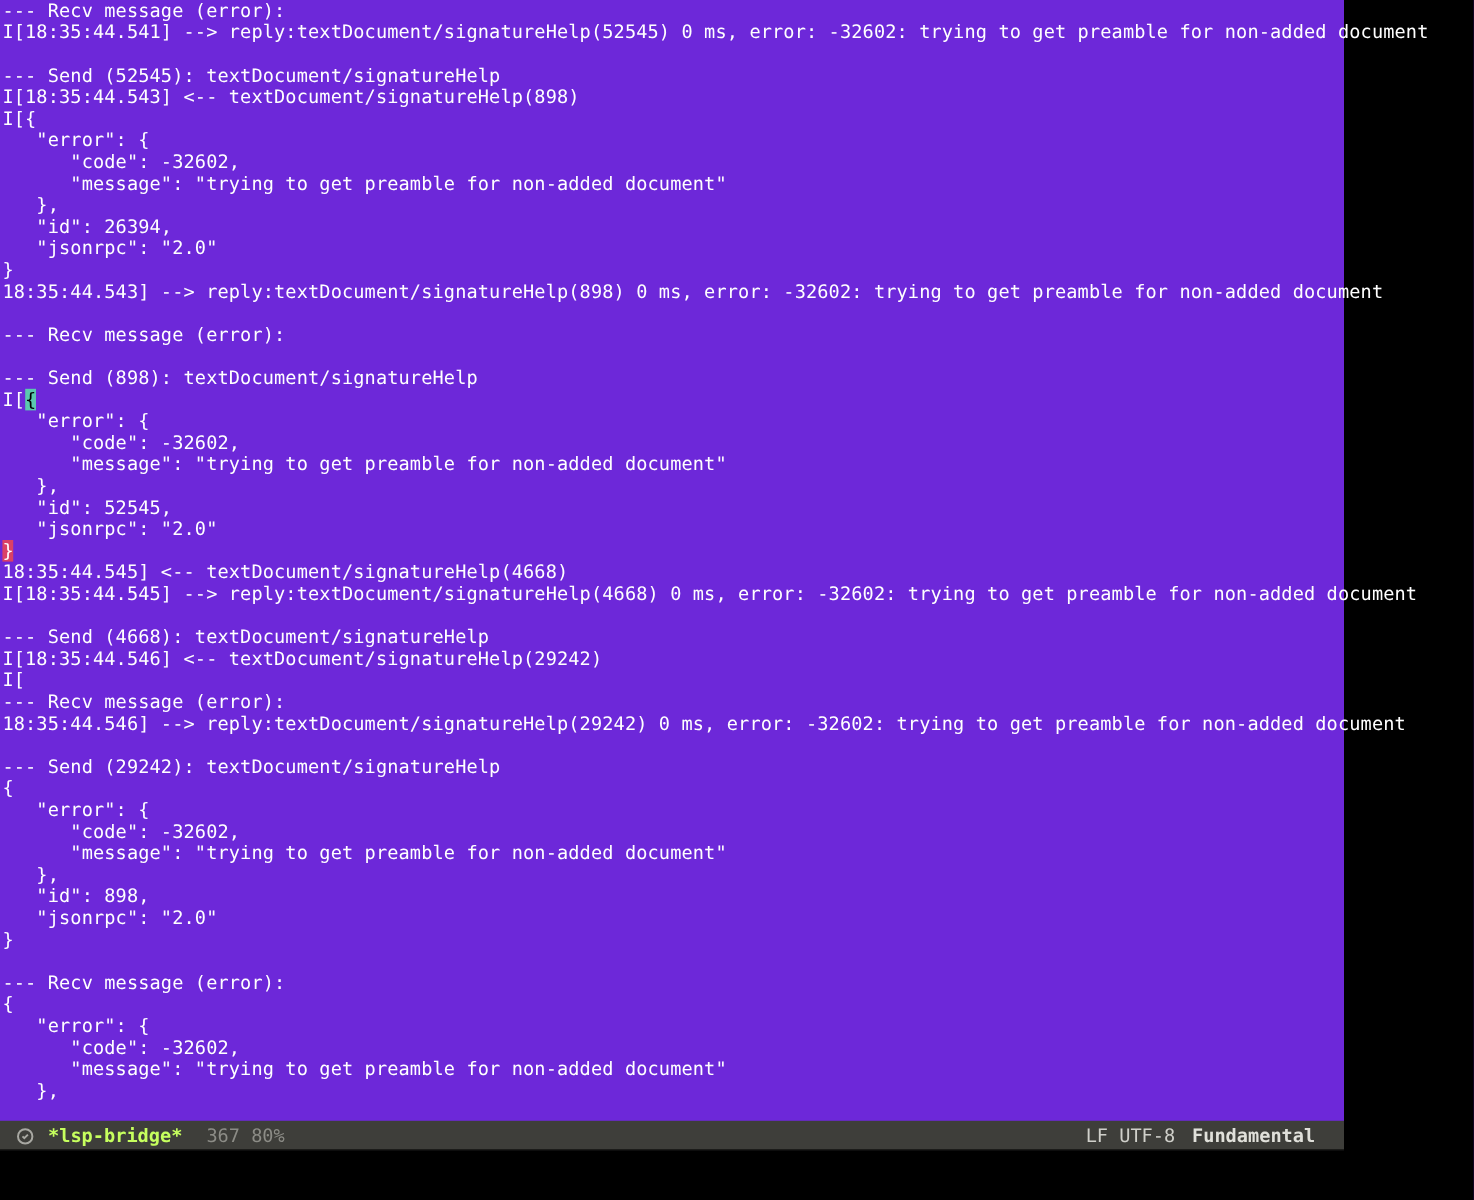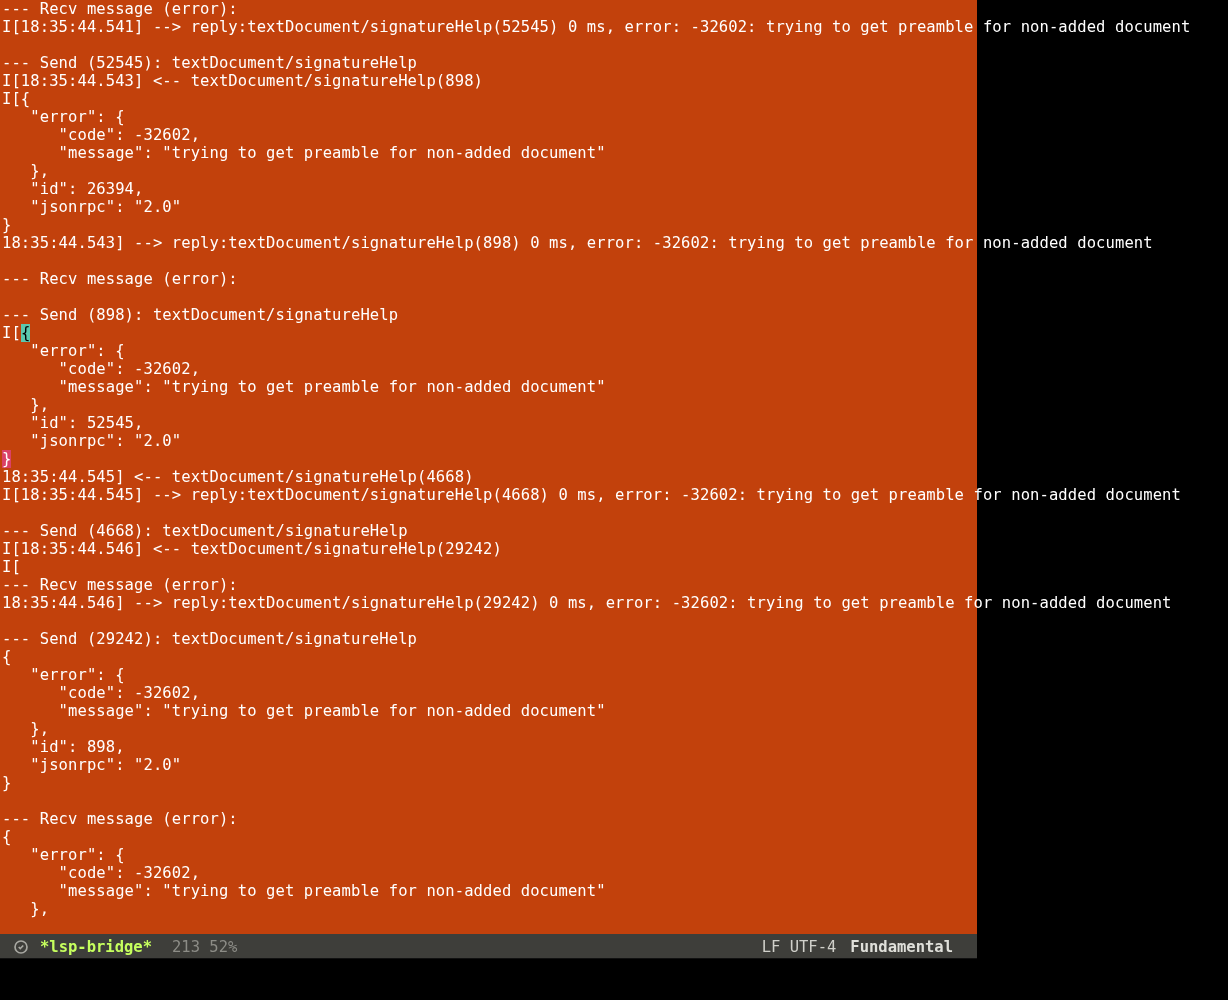--- a/index.html
+++ b/index.html
@@ -5,23 +5,23 @@
   html, body {
     margin: 0;
     padding: 0;
     width: 1228px;
     height: 1000px;
     background: #000;
     overflow: hidden;
   }
   #editor {
     position: relative;
-    width: 977px;
+    width: 1120px;
     height: 1000px;
-    background: #c2410c;
+    background: #6d28d9;
     font-family: "DejaVu Sans Mono", "Liberation Mono", Menlo, Consolas, monospace;
     font-size: 15.5px;
     line-height: 18px;
     color: #ffffff;
   }
   #buffer {
     position: absolute;
     top: 0;
     left: 0;
     right: 0;
@@ -148,22 +148,22 @@
 
   <div id="modeline">
     <div class="ml-left">
       <span class="ml-icon">
         <svg viewBox="0 0 24 24" width="18" height="18" fill="none" stroke="currentColor" stroke-width="2.2">
           <circle cx="12" cy="12" r="8"></circle>
           <path d="M9 12l2 2 4-4"></path>
         </svg>
       </span>
       <span class="buffer-name">*lsp-bridge*</span>
-      <span class="line-col">213 52%</span>
+      <span class="line-col">367 80%</span>
     </div>
     <div class="ml-right">
-      <span>LF UTF-4</span>
+      <span>LF UTF-8</span>
       <span class="major-mode">Fundamental</span>
     </div>
   </div>
 
   <div id="minibuffer"></div>
 </div>
 
 </body></html>

